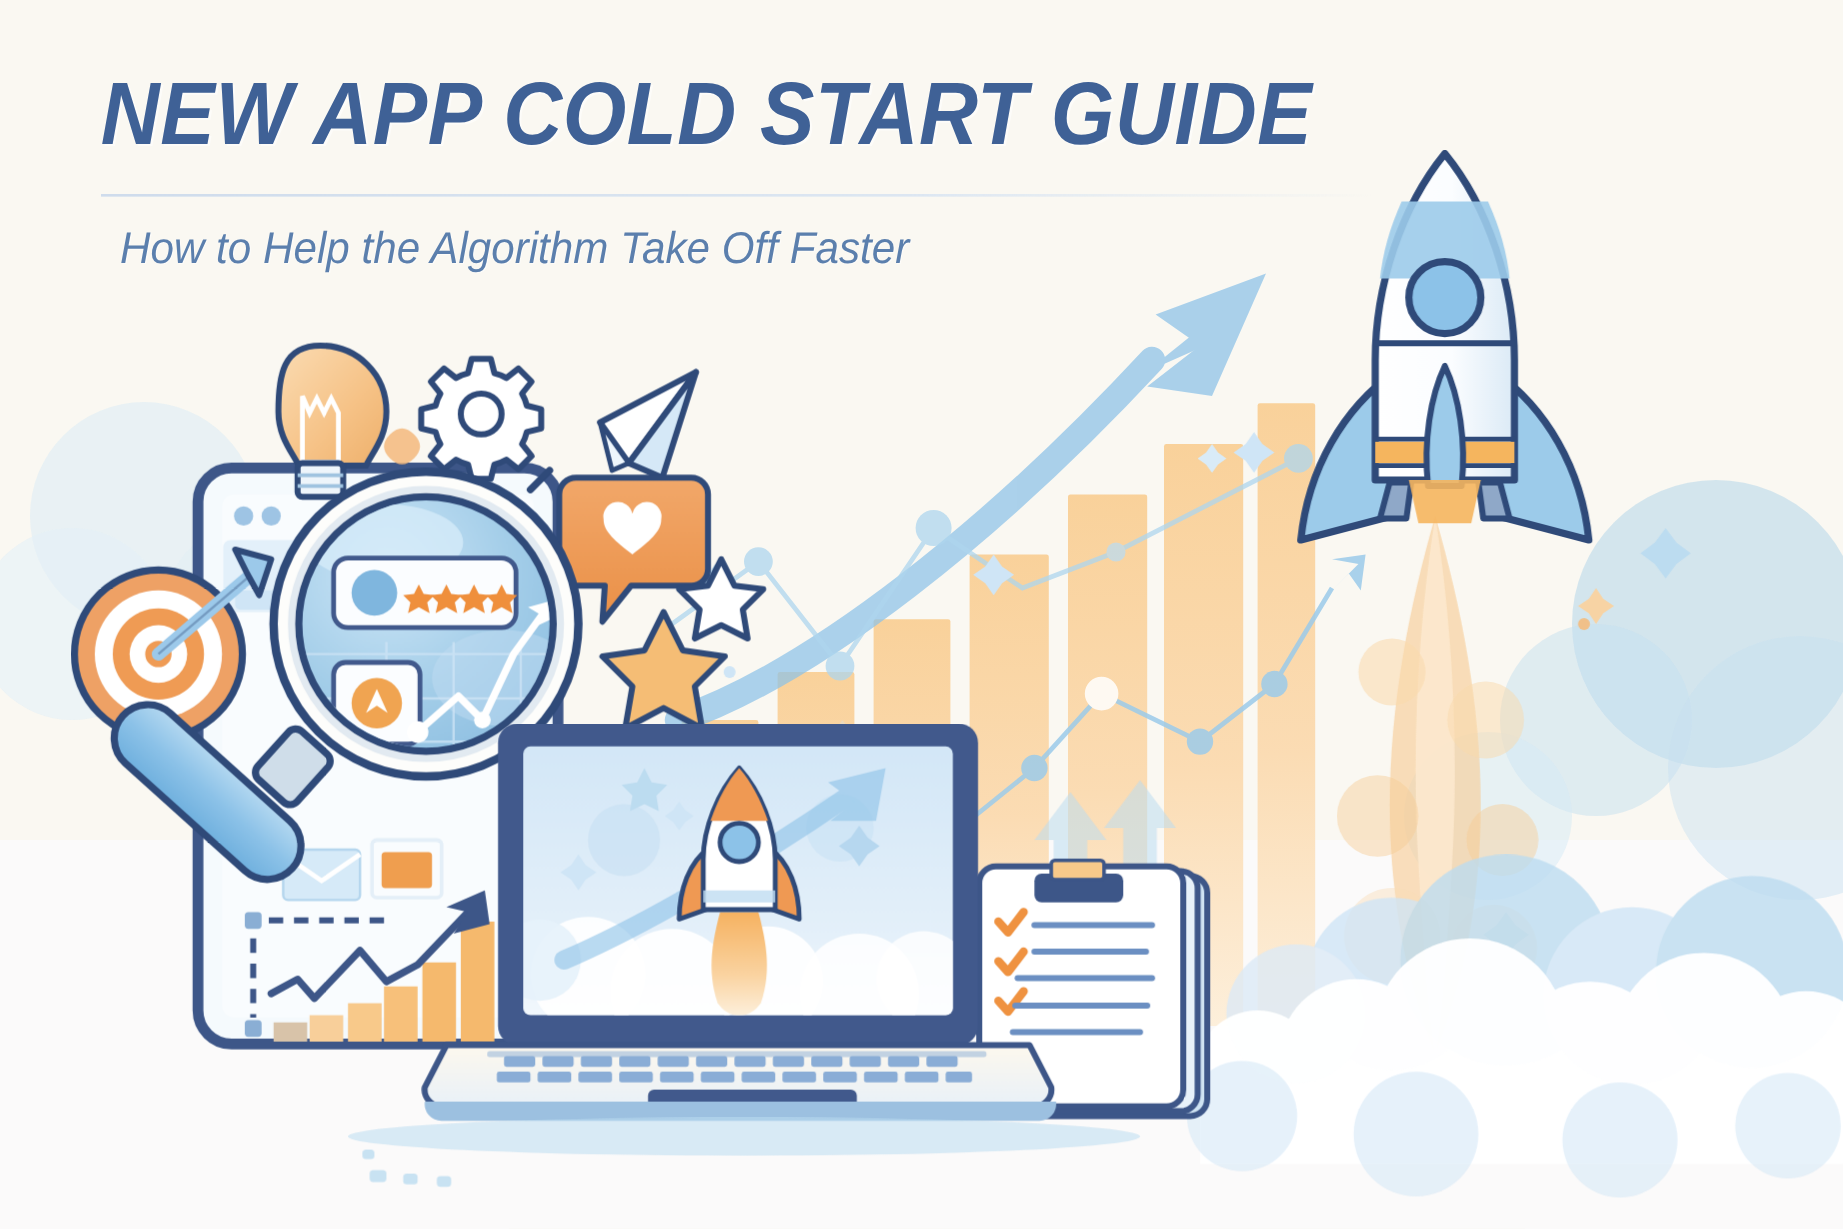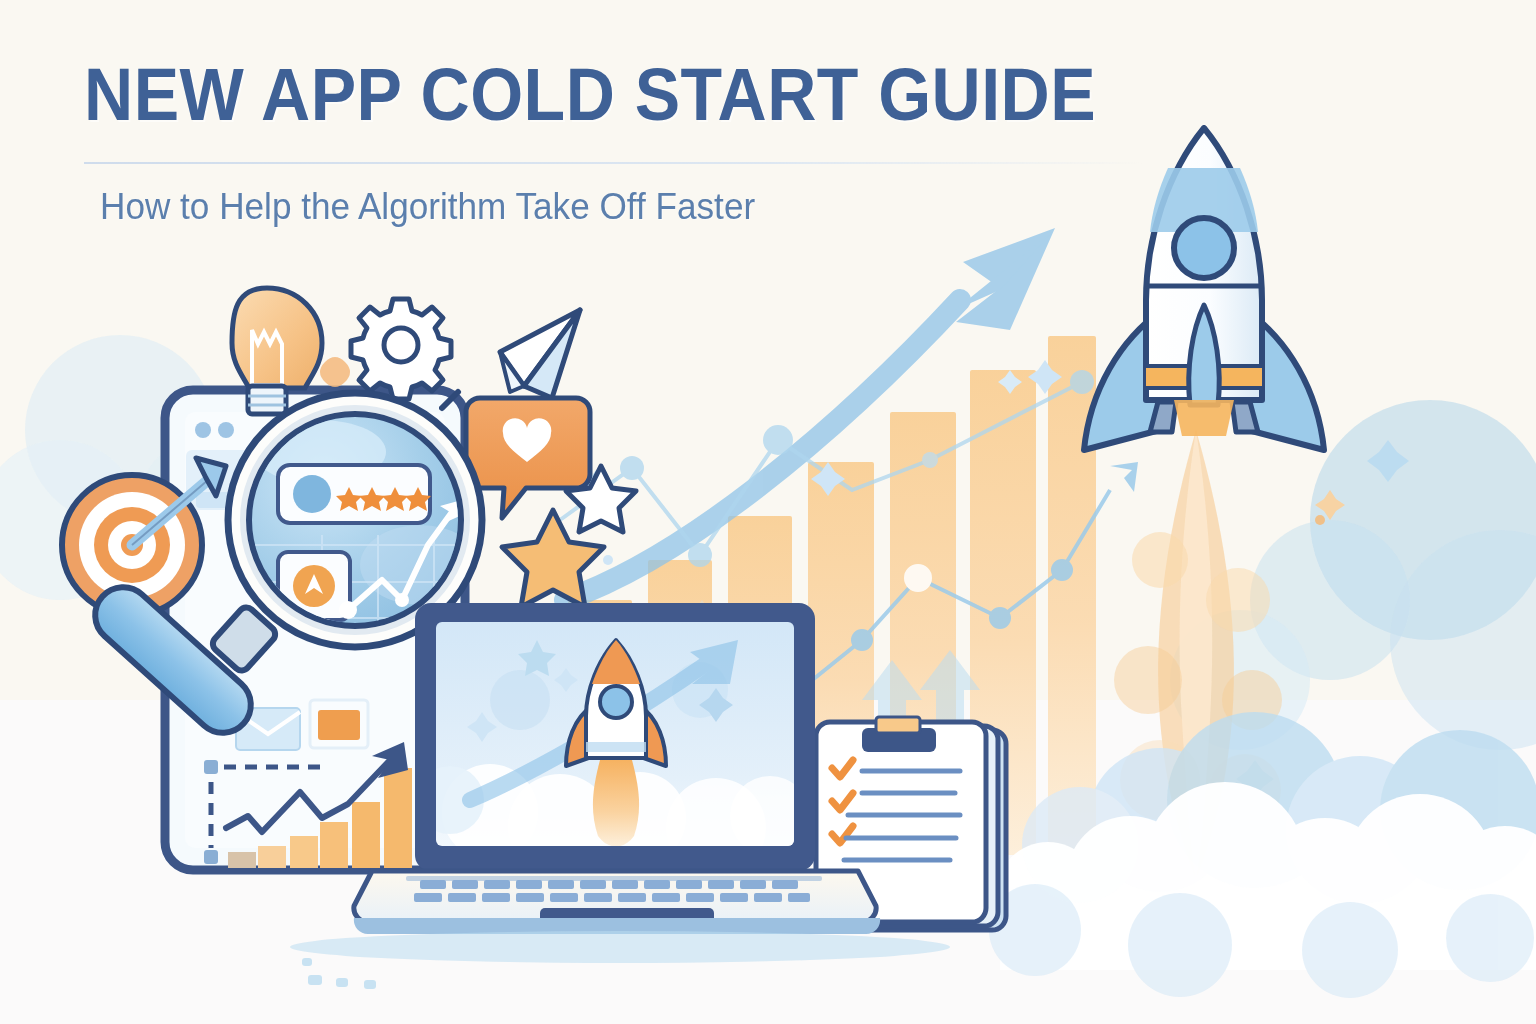--- a/index.html
+++ b/index.html
@@ -3,21 +3,21 @@
 <meta charset="utf-8">
 <style>
   html,body{margin:0;padding:0;}
   body{
     width:1536px;height:1024px;
     background:#faf8f2;
     font-family:"Liberation Sans", sans-serif;
     overflow:hidden;
     position:relative;
   }
-  #stage{position:absolute;inset:0;width:1536px;height:1024px;}
+  #stage{position:absolute;inset:0;width:1536px;height:1024px;font-style:italic;}
   #svg-root{position:absolute;left:0;top:0;width:1536px;height:1024px;display:block;}
   .hdr{position:absolute;z-index:40;}
   #title-text{
     left:84px;top:58px;
     font-size:74px;font-weight:bold;
     letter-spacing:0.5px;
     color:#3f6196;
     font-family:"Liberation Sans Narrow","Liberation Sans",sans-serif;
     transform:scaleX(0.92);transform-origin:left top;
     text-shadow:2px 2px 0 rgba(255,255,255,0.55);

